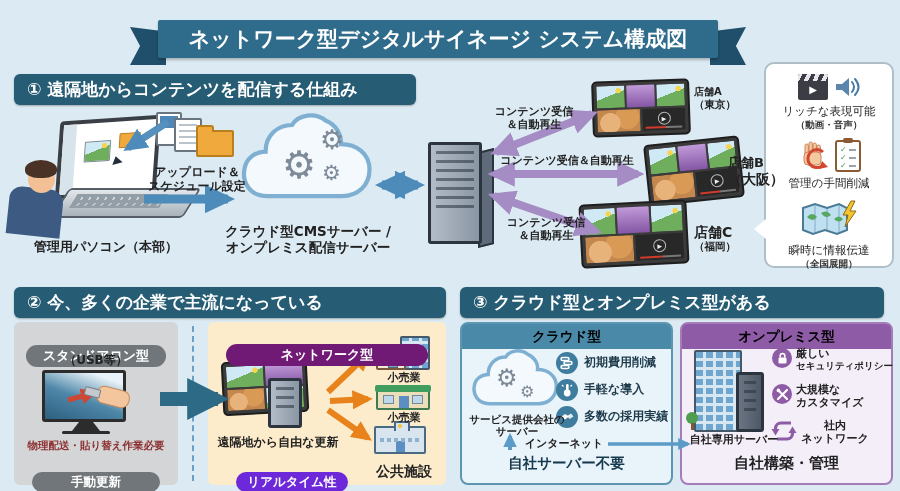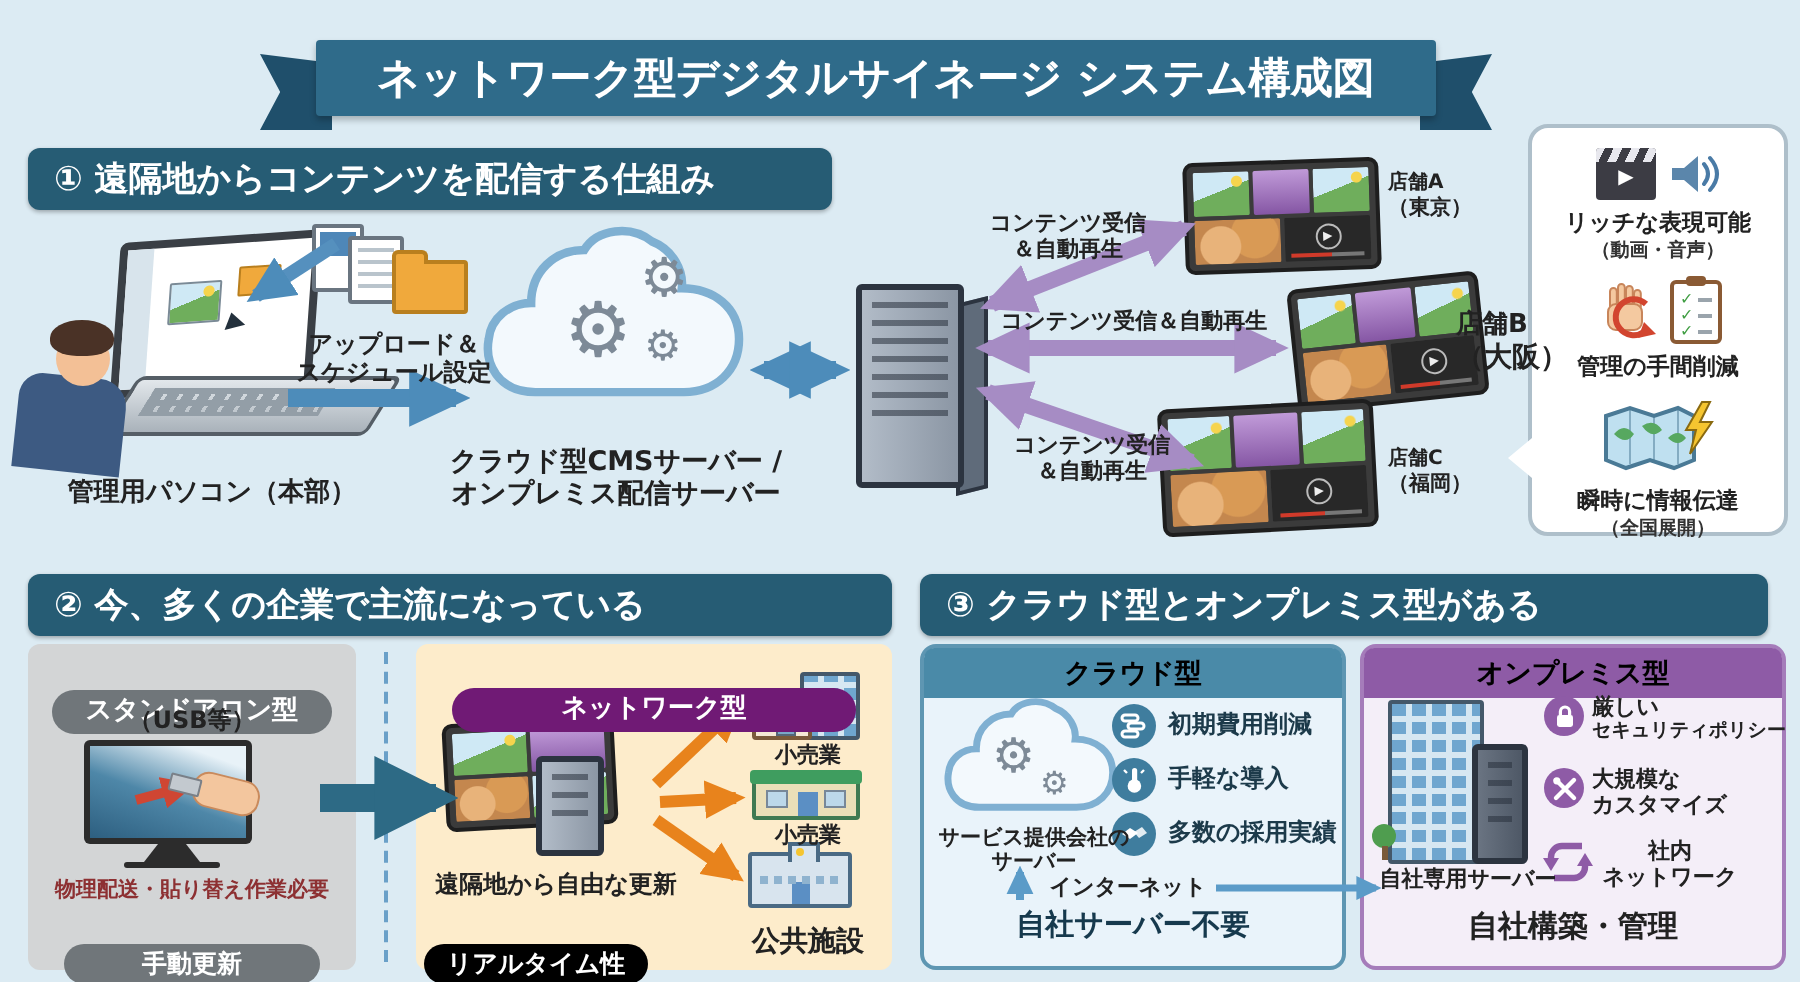--- a/index.html
+++ b/index.html
@@ -82,21 +82,21 @@
   .folder::before{content:"";position:absolute;left:-2px;top:-7px;width:14px;height:5px;
           background:#f0a93c;border:2px solid #b97f1e;border-bottom:none;border-radius:3px 3px 0 0;}
   
   .benefits{position:absolute;left:764px;top:62px;width:130px;height:206px;background:#fff;
             border:2px solid #aebfca;border-radius:10px;z-index:2;box-sizing:border-box;
             display:flex;flex-direction:column;align-items:center;padding:8px 2px 4px;}
   .benefits::before{content:"";position:absolute;left:-12px;top:155px;width:0;height:0;
             border-top:10px solid transparent;border-bottom:10px solid transparent;
             border-right:12px solid #fff;}
   .ben-row{display:flex;align-items:center;gap:6px;margin-top:2px;}
-  .ben-title{font-size:11.5px;font-weight:bold;margin-top:4px;}
+  .ben-title{font-size:11.5px;font-weight:normal;margin-top:4px;}
   .ben-sub{font-size:9.5px;font-weight:bold;color:#333;}
   .clapper{width:30px;height:26px;background:#3c3c44;border-radius:2px;position:relative;}
   .clapper::before{content:"";position:absolute;left:0;top:0;right:0;height:7px;
       background:repeating-linear-gradient(115deg,#e8e8ee 0 4px,#3c3c44 4px 8px);border-radius:2px 2px 0 0;}
   .clapper::after{content:"▶";position:absolute;left:50%;top:58%;transform:translate(-50%,-50%);
       color:#fff;font-size:10px;}
   .clipboard{width:26px;height:32px;background:#fff;border:2px solid #8a5a34;border-radius:3px;
       position:relative;display:flex;flex-direction:column;gap:2px;padding:5px 3px 2px;box-sizing:border-box;}
   .clipboard::before{content:"";position:absolute;left:50%;top:-4px;transform:translateX(-50%);
       width:10px;height:5px;background:#8a5a34;border-radius:2px;}
@@ -233,21 +233,21 @@
         <div class="thumb t-land"></div>
         <div class="thumb t-purp"></div>
         <div class="thumb t-land"></div>
       </div>
     <div class="r">
         <div class="thumb t-food"></div>
         <div class="thumb t-vid"></div>
       </div>
   </div>
   <div class="lbl" style="left:694px;top:224px;">
-    <div class="b" style="font-size:10px;">店舗C</div>
+    <div class="b" style="font-size:14px;">店舗C</div>
     <div class="b" style="font-size:10.5px;">（福岡）</div>
   </div>
 
   <div class="benefits">
     <div class="ben-row">
       <div class="clapper"></div>
       <svg width="26" height="24" viewBox="0 0 26 24">
         <polygon points="2,9 8,9 15,3 15,21 8,15 2,15" fill="#5b86ab"></polygon>
         <path d="M18 7 q4 5 0 10 M21 4 q7 8 0 16" fill="none" stroke="#4a7ba6" stroke-width="2" stroke-linecap="round"></path>
       </svg>
@@ -311,21 +311,21 @@
         <div class="thumb t-land"></div>
         <div class="thumb t-purp"></div>
       </div>
     <div class="r">
         <div class="thumb t-food"></div>
         <div class="thumb t-land"></div>
       </div>
   </div>
   <div class="server" style="left:268px;top:378px;width:34px;height:50px;z-index:4;"></div>
   <div class="lbl b ctr" style="left:210px;top:436px;width:136px;font-size:12px;">遠隔地から自由な更新</div>
-  <div class="pill" style="left:212px;top:456px;width:112px;height:20px;line-height:20px;background:#000000;font-size:12.5px;">リアルタイム性</div>
+  <div class="pill" style="left:236px;top:456px;width:112px;height:20px;line-height:20px;background:#6d28d9;font-size:12.5px;">リアルタイム性</div>
 
   <div class="bld" style="left:400px;top:336px;width:30px;height:34px;">
       <div class="grid-bld" style="width:100%;height:100%;"></div>
     </div>
   <div class="bld" style="left:376px;top:346px;width:30px;height:24px;background:#f5e9d5;border:2px solid #7a5a3a;border-radius:2px;box-sizing:border-box;">
     <div class="shop-awning" style="position:absolute;left:-3px;right:-3px;top:-2px;height:7px;"></div>
     <div style="position:absolute;left:10px;bottom:0;width:8px;height:12px;background:#7aa7c7;border:1px solid #567;"></div>
   </div>
   <div class="lbl b ctr" style="left:374px;top:372px;width:60px;font-size:11px;">小売業</div>
 

